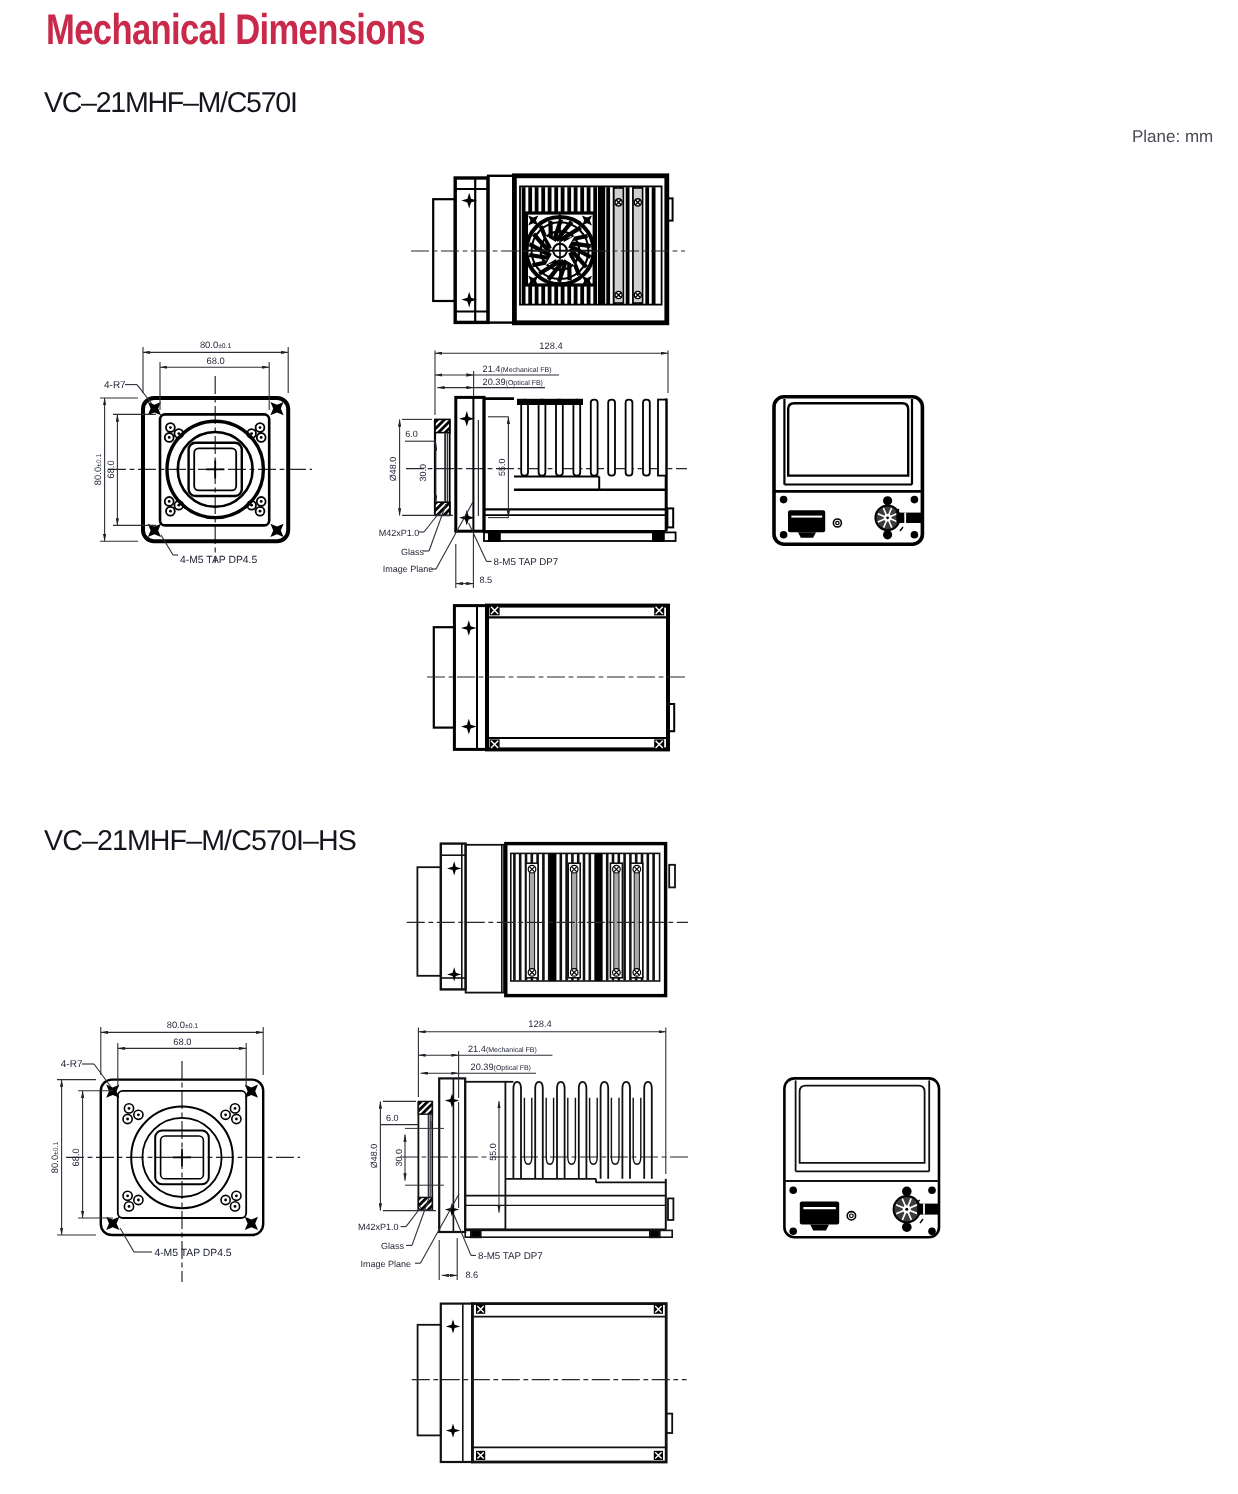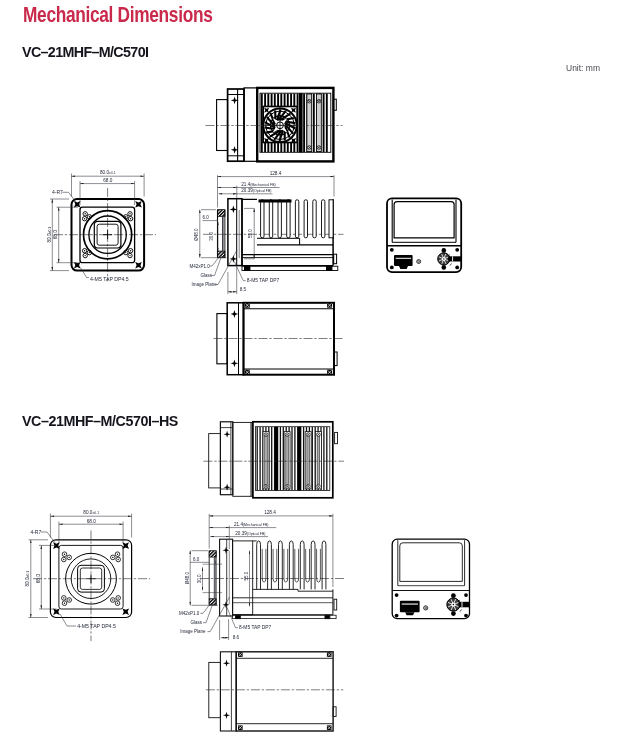--- a/index.html
+++ b/index.html
@@ -1,32 +1,32 @@
 <!DOCTYPE html>
 <html><head>
 <meta charset="utf-8">
 <style>
 html,body{margin:0;padding:0;background:#fff;}
 body{width:619px;height:747px;position:relative;overflow:hidden;
   font-family:"Liberation Sans",sans-serif;}
 .title{position:absolute;left:23px;top:2.5px;font-size:21.5px;font-weight:700;
   letter-spacing:-0.4px;color:#c92a4b;transform:scaleX(0.805);transform-origin:0 0;
   white-space:nowrap;}
-.model{position:absolute;left:22px;font-size:14.3px;font-weight:700;
+.model{position:absolute;left:22px;font-size:14.3px;font-weight:400;
   letter-spacing:-0.65px;color:#15151d;}
 .unit{position:absolute;left:566px;top:63px;font-size:8.5px;color:#4a4a55;}
 </style>
 </head>
 <body>
 
 <div class="title">Mechanical Dimensions</div>
 
 <div class="model" style="top:44px">VC–21MHF–M/C570I</div>
 
-<div class="unit">Unit: mm</div>
+<div class="unit">Plane: mm</div>
 
 <div class="model" style="top:413px;letter-spacing:-0.45px">VC–21MHF–M/C570I–HS</div>
 <svg width="619" height="747" viewBox="0 0 619 747" style="position:absolute;left:0;top:0" font-family="Liberation Sans, sans-serif">
 <defs>
 <marker id="ar" markerWidth="7" markerHeight="3" refX="6.6" refY="1.5" orient="auto-start-reverse" markerUnits="strokeWidth">
   <path d="M0,0 L6.8,1.5 L0,3 Z" fill="#222"></path>
 </marker>
 <pattern id="hx" width="2.4" height="2.4" patternUnits="userSpaceOnUse" patternTransform="rotate(45)">
   <rect width="2.4" height="2.4" fill="#fff"></rect>
   <rect width="1.4" height="2.4" fill="#000"></rect>

